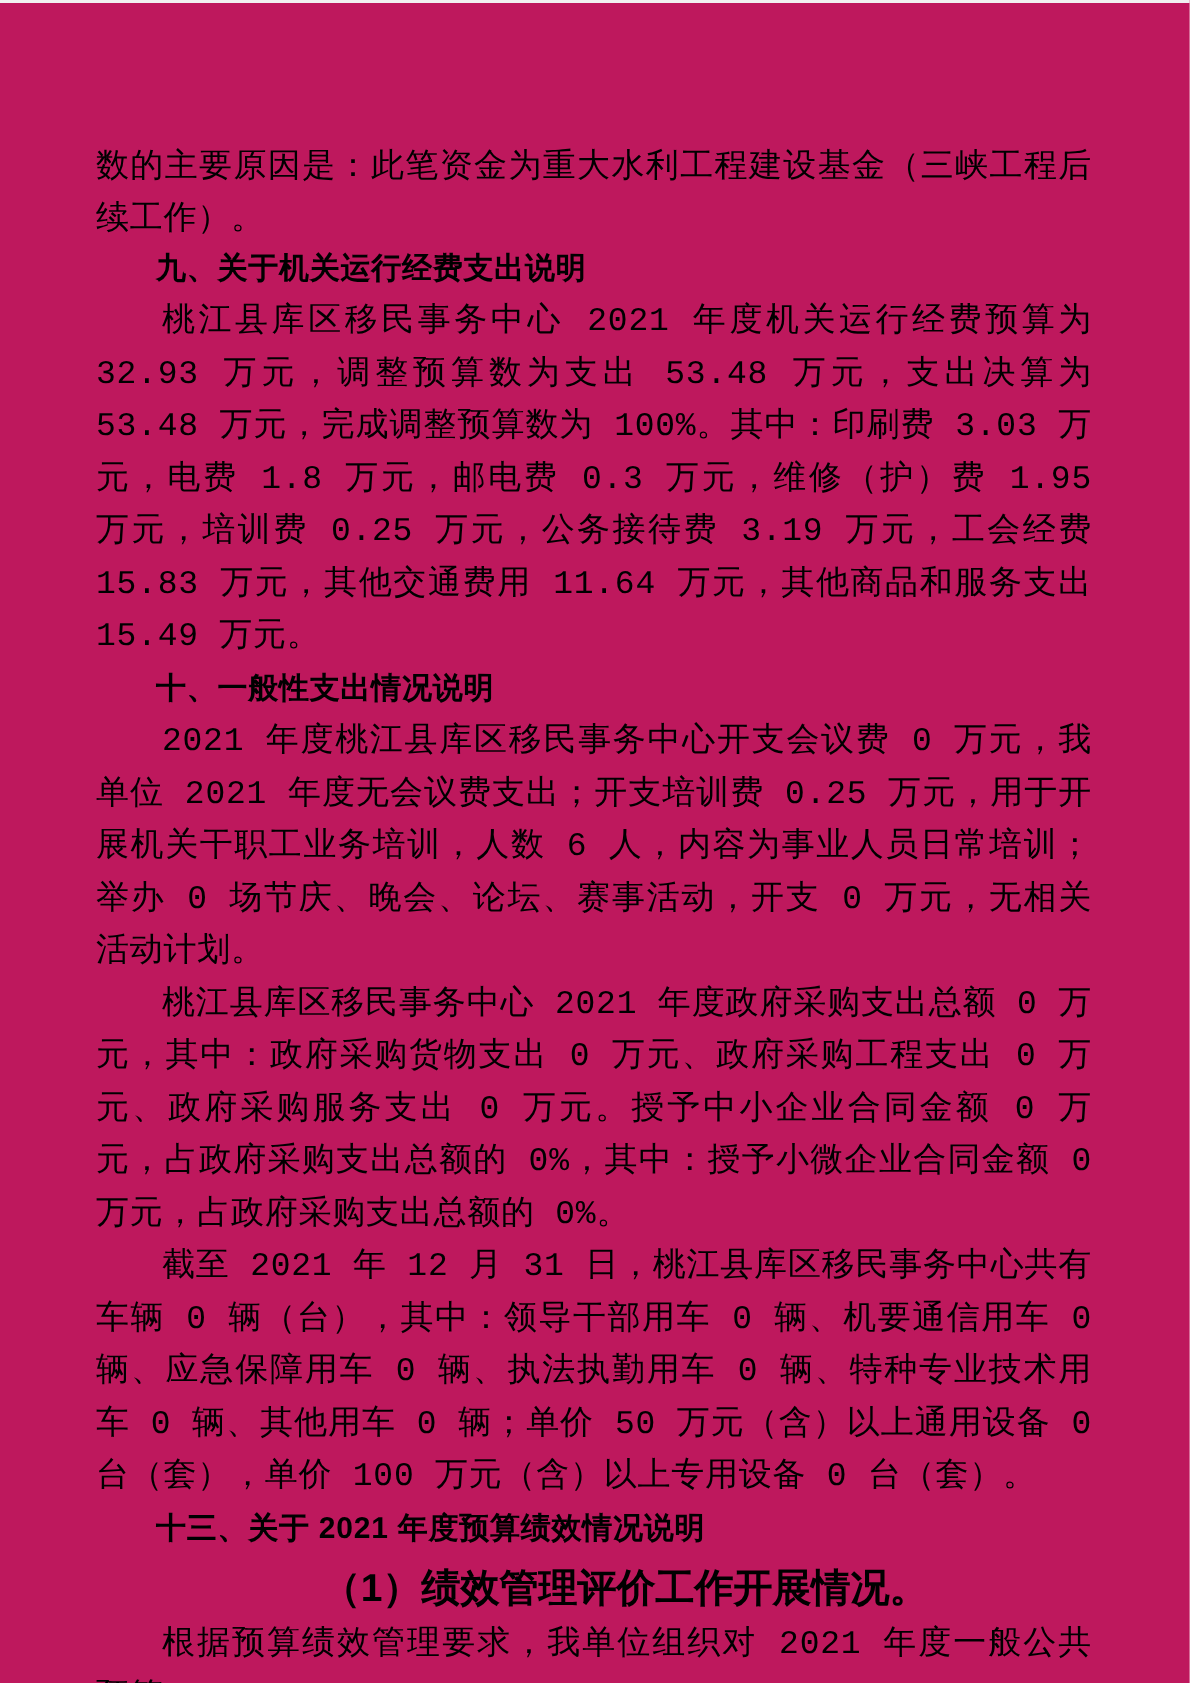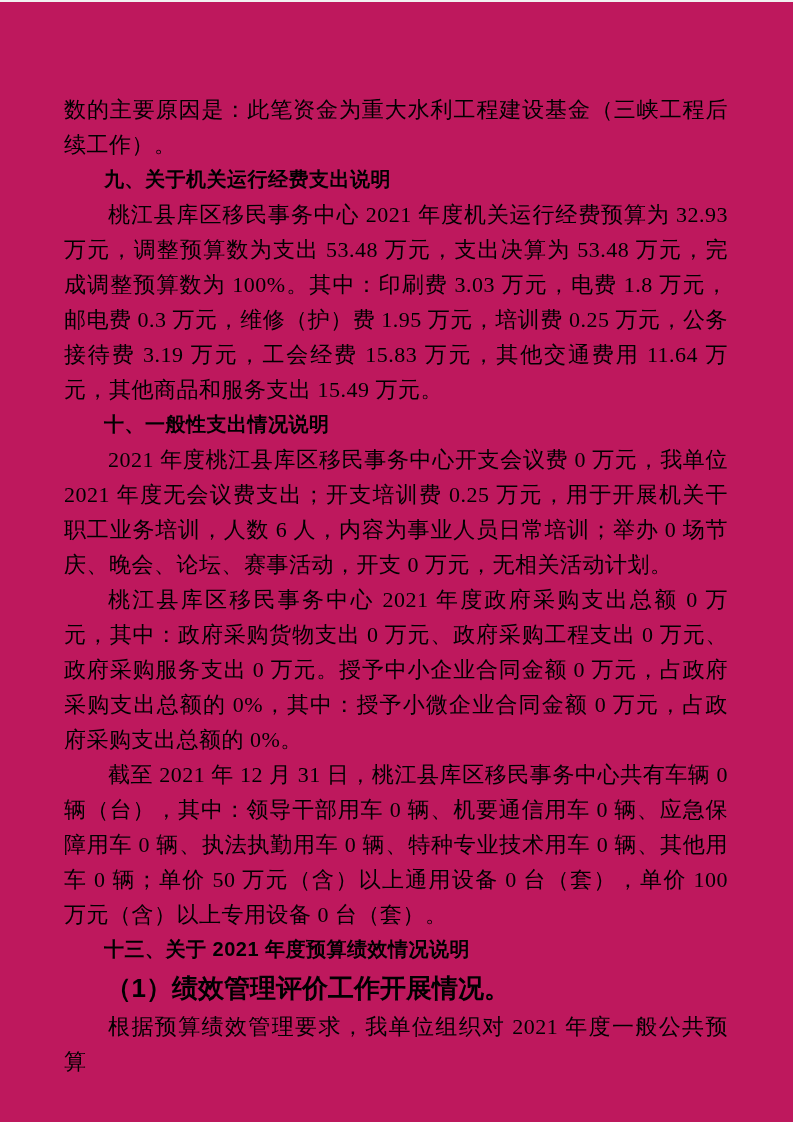--- a/index.html
+++ b/index.html
@@ -27,21 +27,21 @@
   .para, .para-cont {
     margin: 0;
     font-family: "Liberation Serif", "DejaVu Serif", serif;
     font-size: 22px;
     line-height: 35px;
     text-align: justify;
     text-justify: inter-character;
     color: #000000;
     letter-spacing: 0.5px;
   }
-  .para { text-indent: 2em; }
+  .para { text-indent: 2em; font-family: Liberation Mono, monospace; }
   .para-cont { text-indent: 0; }
   
   .heading {
     margin: 0;
     font-family: "Liberation Sans", "DejaVu Sans", sans-serif;
     font-size: 20px;
     font-weight: bold;
     line-height: 35px;
     text-indent: 2em;
     color: #000000;
@@ -49,20 +49,21 @@
   }
   
   .subheading {
     margin: 0;
     font-family: "Liberation Sans", "DejaVu Sans", sans-serif;
     font-size: 26px;
     font-weight: bold;
     line-height: 42px;
     text-indent: 1.6em;
     color: #000000;
+    text-align: center;
   }
 </style>
 </head>
 <body>
 
 <div class="page">
   <p class="para-cont">数的主要原因是：此笔资金为重大水利工程建设基金（三峡工程后续工作）。</p>
 
   <p class="heading">九、关于机关运行经费支出说明</p>
 

